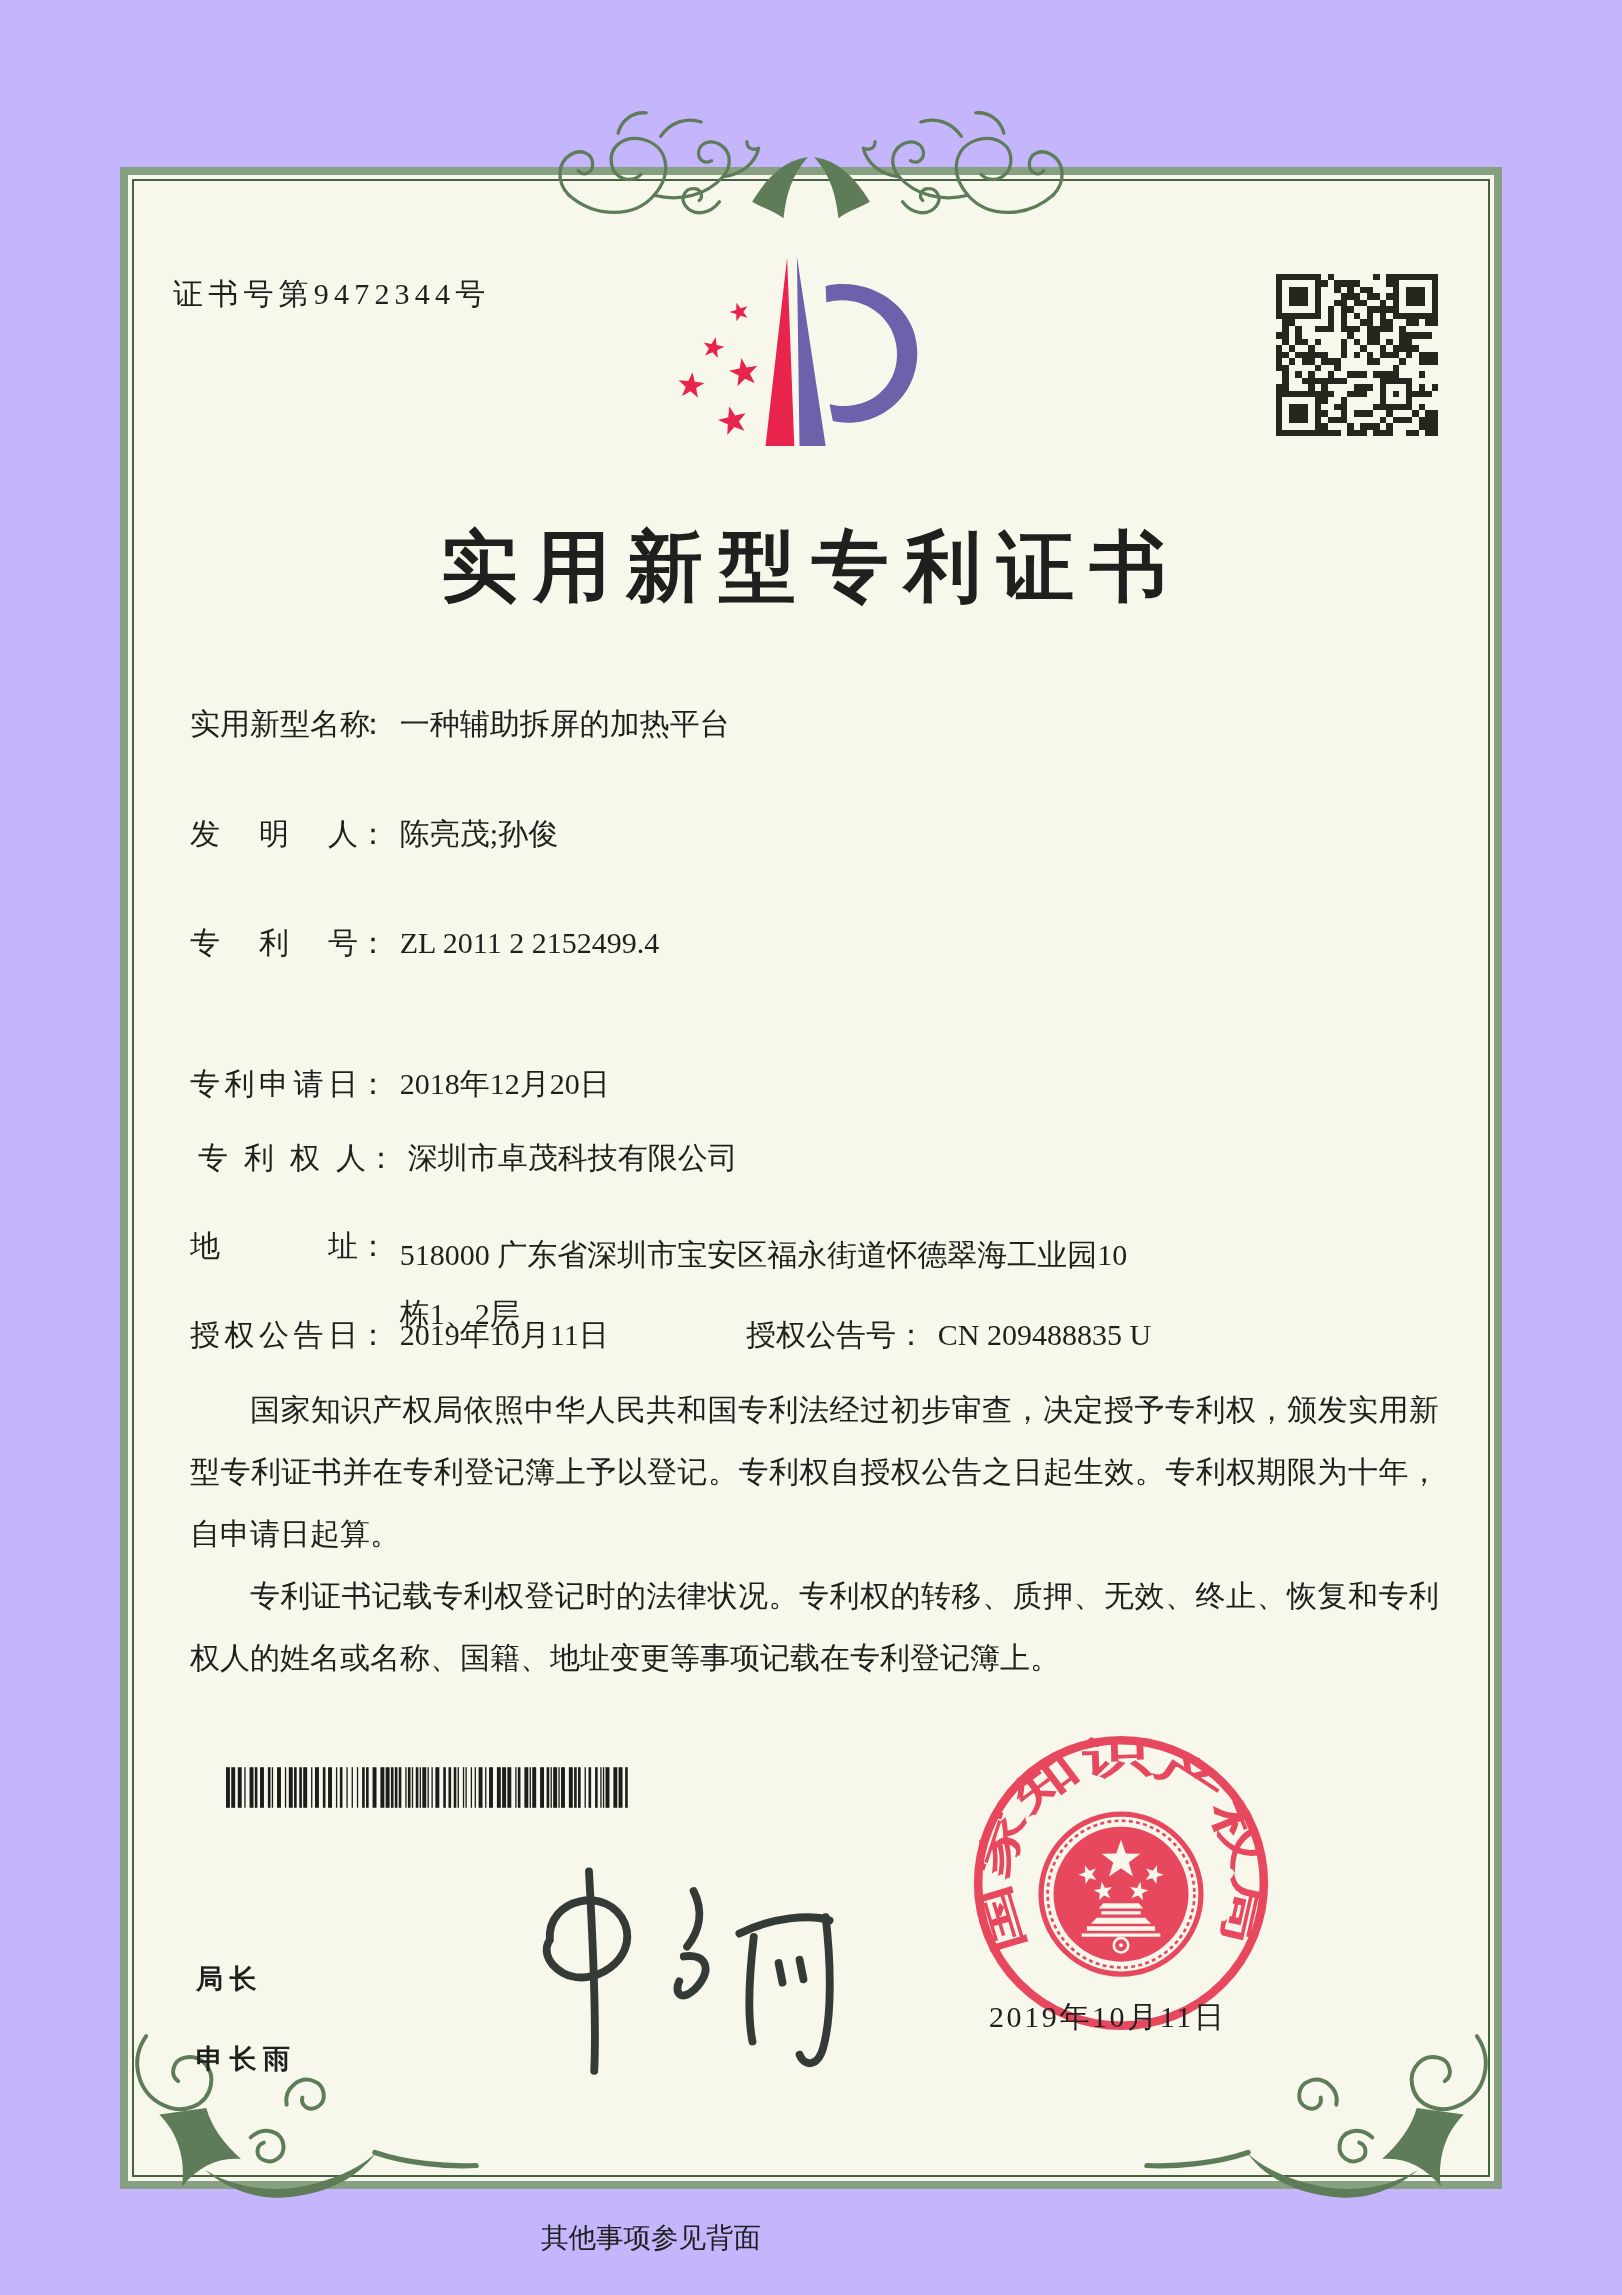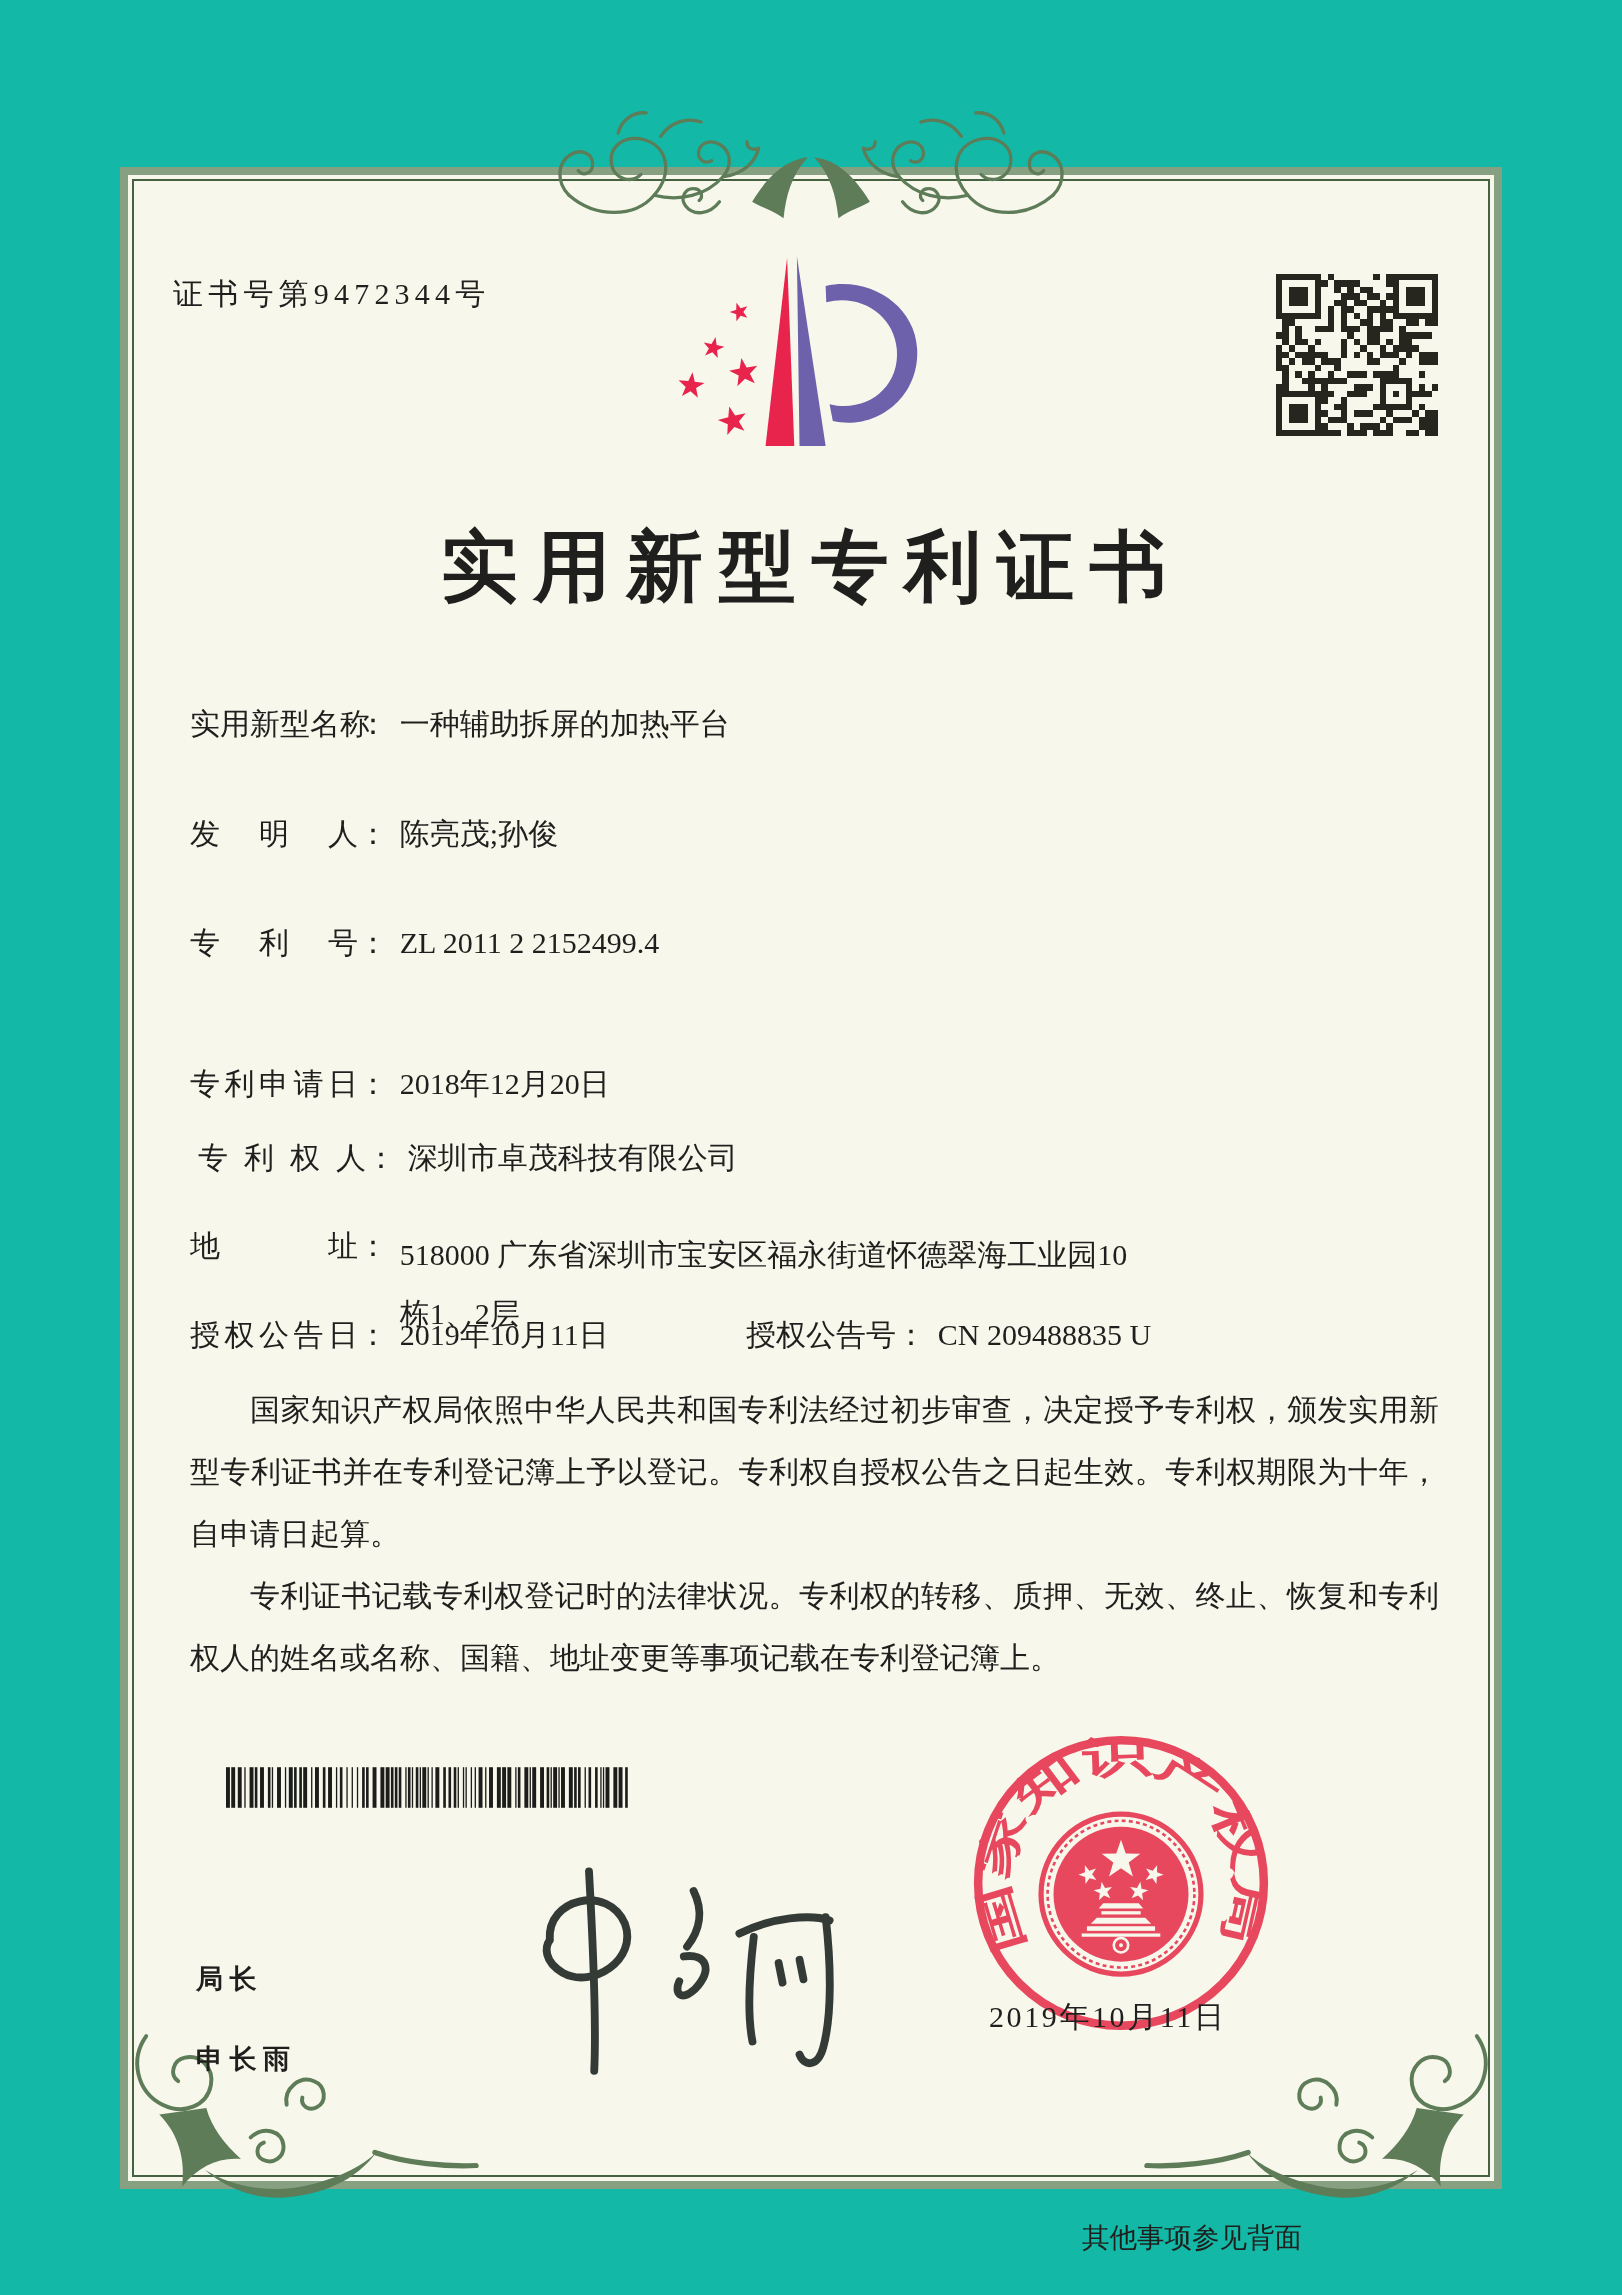--- a/index.html
+++ b/index.html
@@ -1,19 +1,19 @@
 <!DOCTYPE html>
 <html style="font-size:10.5px"><head>
 <meta charset="utf-8">
 <style>
   html,body{margin:0;padding:0;background:#ffffff;}
   *{box-sizing:border-box;}
   .page{
     position:relative;width:1623px;height:2295px;
-    background:#14b8a6;overflow:hidden;
+    background:#c4b5fd;overflow:hidden;
     font-family:"Liberation Serif","DejaVu Serif",serif;
     color:#1f1f1d;
   }
   .abs{position:absolute;}
   
   .frame{
     position:absolute;left:120px;top:167px;width:1382px;height:2022px;
     border:8.5px solid #87a081;background:#f8f7ec;
   }
   .frame-line{position:absolute;left:3.9px;top:3.9px;right:3.9px;bottom:3.9px;border:2px solid #45613f;}
@@ -24,21 +24,21 @@
   .lbl{display:inline-block;width:168px;text-align:justify;text-align-last:justify;vertical-align:top;}
   .val{margin-left:11.8px;}
   .row-address{white-space:normal;margin-top:8px;}
   .row-address .val{display:inline-block;width:746px;line-height:59px;vertical-align:top;white-space:normal;}
   .grant2{position:absolute;left:556px;top:0;white-space:nowrap;}
   .paras{left:190px;top:1379px;width:1249px;font-size:30px;line-height:62px;text-align:justify;}
   .paras p{margin:0;text-indent:60px;}
   .director{left:196px;font-size:27px;font-family:"Liberation Sans","DejaVu Sans",sans-serif;font-weight:600;letter-spacing:6.5px;margin-top:47px;}
   .seal-date{left:989px;top:1997px;font-size:30px;letter-spacing:2.6px;}
   .page-note{left:0;top:2112px;width:1623px;text-align:center;font-size:25px;}
-  .back-note{left:0;top:2220px;width:1302px;text-align:right;font-size:27.5px;}
+  .back-note{left:0;top:2220px;width:1302px;text-align:center;font-size:27.5px;}
 </style>
 </head>
 <body>
 
 <div class="page">
 
   <svg class="abs" style="left:132px;top:1567px;" width="1358" height="610" viewBox="0 0 2076 932">
     <defs>
       <pattern id="wv" width="560" height="22" patternUnits="userSpaceOnUse">
         <rect width="560" height="22" fill="#e8edd9"></rect>

